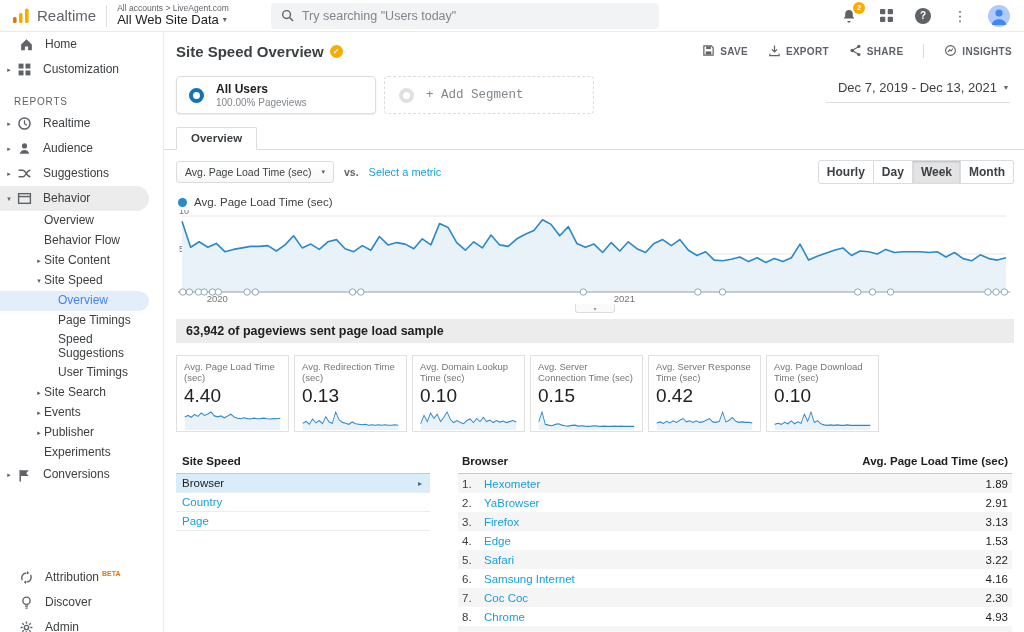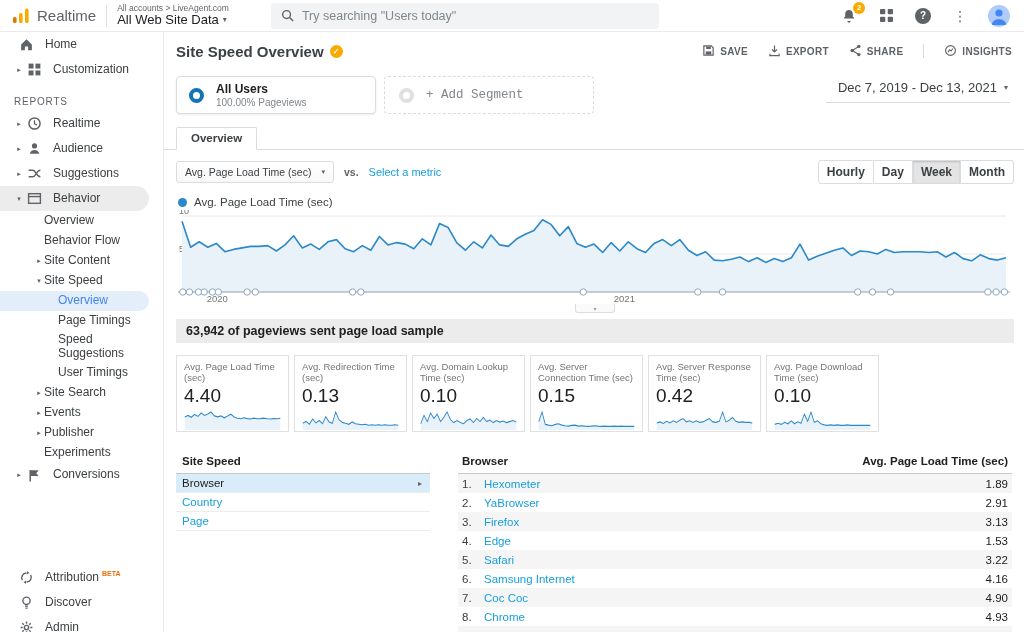--- a/index.html
+++ b/index.html
@@ -34,21 +34,21 @@
   .avatar { width:22px; height:22px; border-radius:50%; background:#aecbfa; overflow:hidden; cursor:pointer; }
 
   
   .sidebar { position:absolute; top:32px; left:0; bottom:0; width:164px; background:#fff;
     border-right:1px solid #e8eaed; font-size:12px; overflow:hidden; }
   .nav-section { font-size:10px; letter-spacing:.8px; color:#5f6368; margin:14px 0 4px 14px; }
   .nav-item { display:flex; align-items:center; height:24px; cursor:pointer; color:#3c4043; position:relative; }
   .nav-item .exp { width:10px; font-size:7px; color:#5f6368; text-align:center; flex:none; }
   .nav-item .nav-ic { width:15px; height:15px; margin:0 11px 0 3px; flex:none; }
   .nav-item .nav-ic svg { width:15px; height:15px; display:block; }
-  .nav-item.lvl0 { padding-left:14px; height:25px; }
+  .nav-item.lvl0 { padding-left:4px; height:25px; }
   .nav-item.lvl0.noexp { padding-left:16px; }
   .nav-item.lvl1 { padding-left:34px; height:20px; }
   .nav-item.lvl2 { padding-left:48px; height:20px; }
   .nav-item.wrap2 { height:auto; min-height:20px; padding-top:2px; padding-bottom:2px; }
   .nav-item .lbl { line-height:1.15; max-width:92px; }
   .nav-item.active-pill { background:#ececec; border-radius:0 14px 14px 0; margin-right:14px; }
   .nav-item.selected { background:#e4eefb; border-radius:0 12px 12px 0; margin-right:14px; color:#4285f4; }
   .beta-tag { color:#e8710a; font-size:7px; font-weight:bold; margin-left:3px; transform:translateY(-4px); }
   .sidebar-footer { position:absolute; left:0; right:0; bottom:-8px; }
 
@@ -582,21 +582,21 @@
               <span class="val">3.22</span>
             </div>
             <div class="rt-row">
               <span class="rank">6.</span>
               <a class="link">Samsung Internet</a>
               <span class="val">4.16</span>
             </div>
             <div class="rt-row odd">
               <span class="rank">7.</span>
               <a class="link">Coc Coc</a>
-              <span class="val">4.90</span>
+              <span class="val">2.30</span>
             </div>
             <div class="rt-row">
               <span class="rank">8.</span>
               <a class="link">Chrome</a>
               <span class="val">4.93</span>
             </div>
             <div class="rt-row odd">
               <span class="rank">9.</span>
               <a class="link">Safari (in-app)</a>
               <span class="val">5.24</span>

